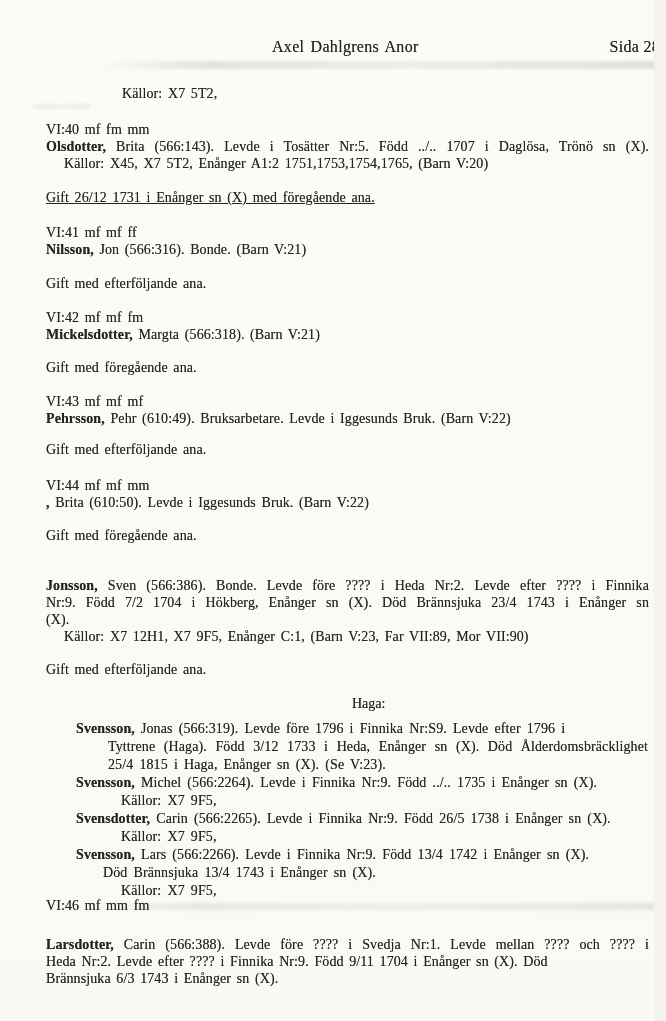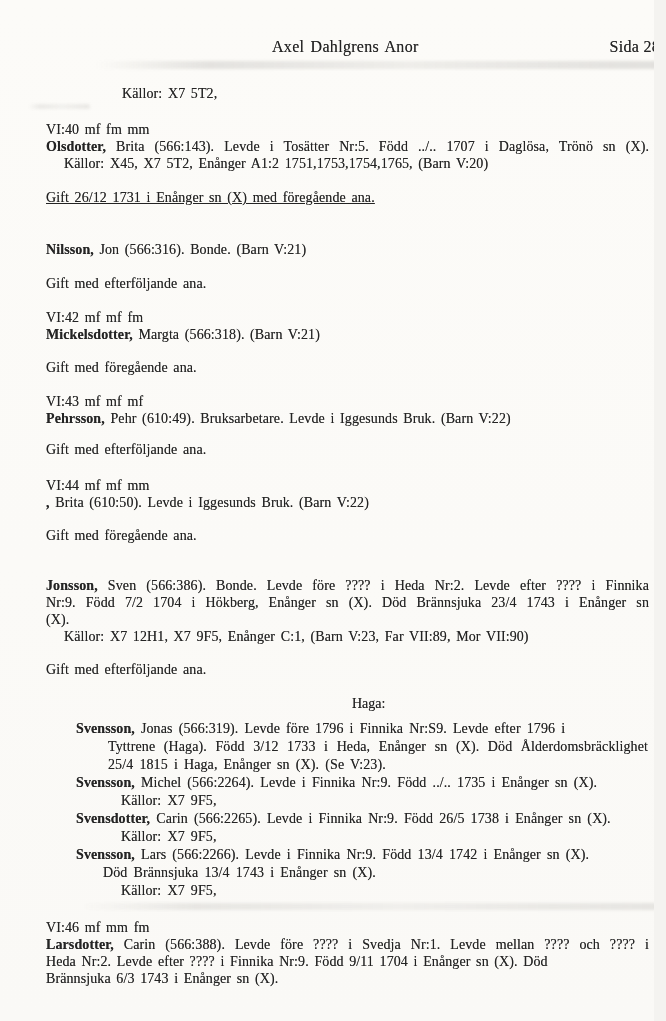--- a/index.html
+++ b/index.html
@@ -93,20 +93,21 @@
   <div class="header-title">Axel Dahlgrens Anor</div>
   <div class="header-page">Sida 28</div>
 
   <div class="ln" style="top:85px; left:122px;">Källor: X7 5T2,</div>
 
   <div class="ln" style="top:121px;">VI:40 mf fm mm</div>
   <div class="ln full" style="top:138px;"><span class="b">Olsdotter,</span><span> Brita (566:143). Levde i Tosätter Nr:5. Född ../.. 1707 i Daglösa, Trönö sn (X).</span></div>
   <div class="ln kallor" style="top:155px;">Källor: X45, X7 5T2, Enånger A1:2 1751,1753,1754,1765, (Barn V:20)</div>
   <div class="ln" style="top:189px;text-decoration:underline;">Gift 26/12 1731 i Enånger sn (X) med föregående ana.</div>
 
+  <div class="ln" style="top:224px;">VI:41 mf mf ff</div>
   <div class="ln" style="top:241px;"><span class="b">Nilsson,</span><span> Jon (566:316). Bonde. (Barn V:21)</span></div>
   <div class="ln" style="top:275px;">Gift med efterföljande ana.</div>
 
   <div class="ln" style="top:309px;">VI:42 mf mf fm</div>
   <div class="ln" style="top:326px;"><span class="b">Mickelsdotter,</span><span> Margta (566:318). (Barn V:21)</span></div>
   <div class="ln" style="top:359px;">Gift med föregående ana.</div>
 
   <div class="ln" style="top:393px;">VI:43 mf mf mf</div>
   <div class="ln" style="top:410px;"><span class="b">Pehrsson,</span><span> Pehr (610:49). Bruksarbetare. Levde i Iggesunds Bruk. (Barn V:22)</span></div>
   <div class="ln" style="top:441px;">Gift med efterföljande ana.</div>
@@ -130,18 +131,18 @@
   <div class="ln c-name" style="top:774px;"><span class="b">Svensson,</span><span> Michel (566:2264). Levde i Finnika Nr:9. Född ../.. 1735 i Enånger sn (X).</span></div>
   <div class="ln c-kallor" style="top:792px;">Källor: X7 9F5,</div>
 
   <div class="ln c-name" style="top:810px;"><span class="b">Svensdotter,</span><span> Carin (566:2265). Levde i Finnika Nr:9. Född 26/5 1738 i Enånger sn (X).</span></div>
   <div class="ln c-kallor" style="top:828px;">Källor: X7 9F5,</div>
 
   <div class="ln c-name" style="top:846px;"><span class="b">Svensson,</span><span> Lars (566:2266). Levde i Finnika Nr:9. Född 13/4 1742 i Enånger sn (X).</span></div>
   <div class="ln c-cont" style="top:864px;">Död Brännsjuka 13/4 1743 i Enånger sn (X).</div>
   <div class="ln c-kallor" style="top:882px;">Källor: X7 9F5,</div>
 
-  <div class="ln" style="top:919px;font-family:Liberation Serif, serif;">VI:46 mf mm fm</div>
+  <div class="ln" style="top:897px;font-family:Liberation Serif, serif;">VI:46 mf mm fm</div>
   <div class="ln full" style="top:936px;"><span class="b">Larsdotter,</span><span> Carin (566:388). Levde före ???? i Svedja Nr:1. Levde mellan ???? och ???? i</span></div>
   <div class="ln" style="top:953px;">Heda Nr:2. Levde efter ???? i Finnika Nr:9. Född 9/11 1704 i Enånger sn (X). Död</div>
   <div class="ln" style="top:970px;">Brännsjuka 6/3 1743 i Enånger sn (X).</div>
 
 </div>
 
 </body></html>

